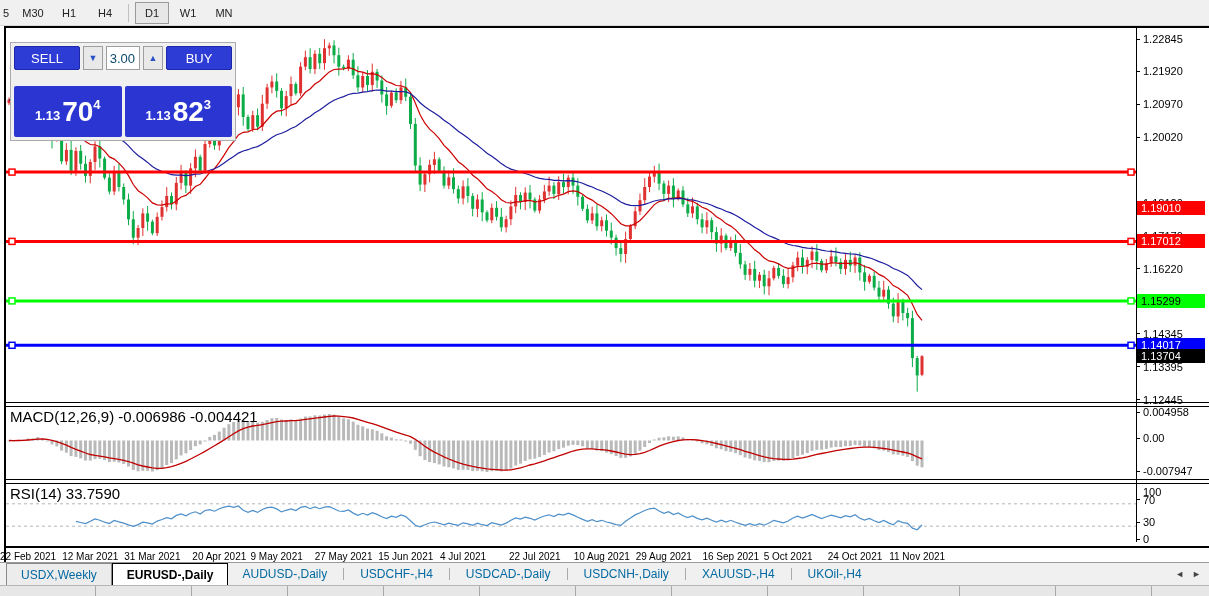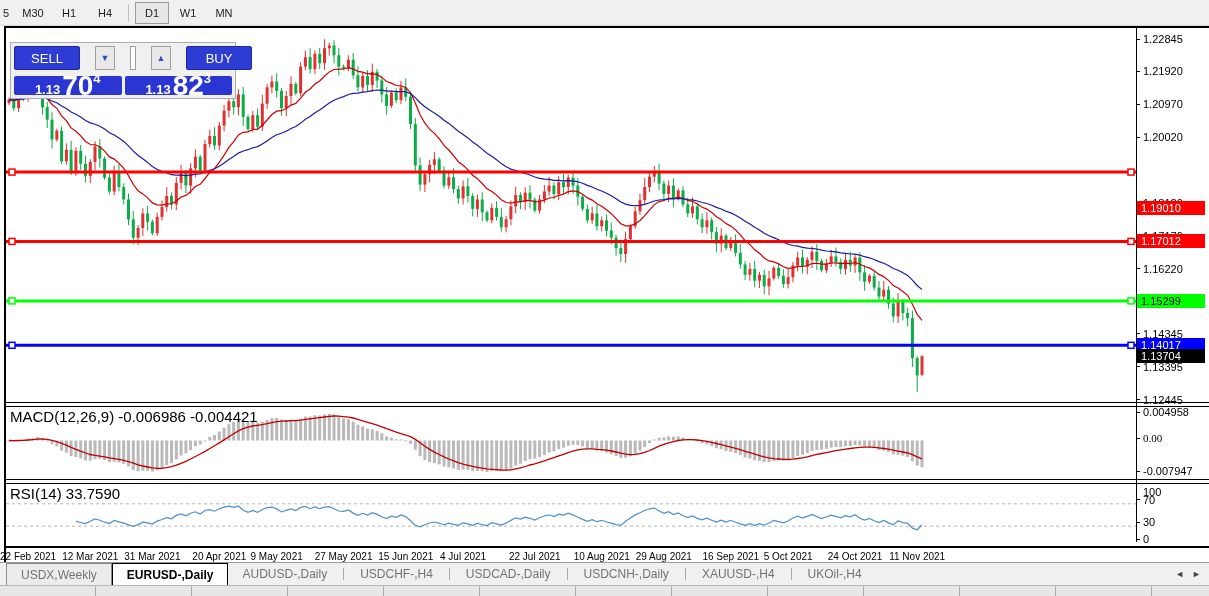--- a/index.html
+++ b/index.html
@@ -31,38 +31,38 @@
           padding-left:4px;white-space:nowrap;}
   .chart-title{position:absolute;left:8px;top:2px;font-size:12px;color:#000;white-space:nowrap;z-index:5;}
   .chart-title .tri{font-size:8px;vertical-align:1px;}
   .dlabel{position:absolute;top:3px;width:70px;margin-left:-35px;text-align:center;
           font-size:10px;color:#000;white-space:nowrap;}
   .panel-label{position:absolute;left:4px;top:1px;font-size:15px;color:#000;z-index:4;}
   svg{display:block;}
   
   .trade-panel{position:absolute;left:4px;top:14px;width:226px;background:#f0f0f0;
                border:1px solid #ababab;padding:3px;z-index:6;box-sizing:border-box;}
-  .tp-row1{display:flex;gap:15px;height:24px;}
-  .tp-row2{display:flex;gap:3px;height:19px;margin-top:6px;}
+  .tp-row1{display:flex;gap:3px;height:24px;}
+  .tp-row2{display:flex;gap:3px;height:51px;margin-top:16px;}
   .tpbtn{flex:0 0 64px;background:#2e3cd6;color:#fff;font-size:13px;display:flex;align-items:center;
          justify-content:center;border:1px solid #1c28a8;border-radius:2px;cursor:pointer;}
   .spin{flex:0 0 18px;background:#e9e9e9;border:1px solid #9e9e9e;color:#2a50c8;font-size:9px;
         display:flex;align-items:center;justify-content:center;cursor:pointer;}
   .vol-input{flex:1;min-width:0;border:1px solid #9e9e9e;font-family:"Liberation Sans",sans-serif;
              font-size:13px;text-align:right;padding:0 4px 0 0;background:#fff;color:#0c4a6e;}
   .pricebox{flex:1;background:#2a35d2;color:#fff;border-radius:2px;display:flex;align-items:center;
             justify-content:center;cursor:pointer;}
   .pb-small{font-size:13px;font-weight:bold;margin-right:2px;position:relative;top:4px;}
   .pb-big{font-size:28px;font-weight:bold;line-height:1;}
   .pb-sup{font-size:13px;font-weight:bold;position:relative;top:-7px;}
   
   .tab-gap{position:absolute;left:0;top:562px;width:1209px;height:1px;background:#9a9a9a;}
   .tabbar{position:absolute;left:0;top:563px;width:1209px;height:22px;background:#f0f0f0;
           display:flex;align-items:stretch;}
-  .tab{display:flex;align-items:center;padding:0 14px;font-size:12px;color:#737373;cursor:pointer;white-space:nowrap;}
+  .tab{display:flex;align-items:center;padding:0 14px;font-size:12px;color:#0369a1;cursor:pointer;white-space:nowrap;}
   .tab.boxed{border:1px solid #8a8a8a;border-bottom:none;margin-left:6px;background:#ececec;}
   .tab.active{background:#fff;color:#000;font-weight:bold;border:1px solid #000;border-bottom:none;}
   .tabsep{width:1px;height:12px;background:#aaa;align-self:center;margin:0 2px;}
   .tabnav{margin-left:auto;display:flex;align-items:center;gap:8px;padding-right:8px;color:#444;font-size:9px;}
   .tabnav span{cursor:pointer;}
   
   .hscroll{position:absolute;left:0;top:585px;width:1209px;height:11px;background:#e7e7e7;
            border-top:1px solid #b5b5b5;
            background-image:repeating-linear-gradient(90deg,#e7e7e7 0px,#e7e7e7 95px,#a8a8a8 95px,#a8a8a8 96px);}
 </style>
@@ -773,21 +773,21 @@
           <div class="ptick-dash" style="top: 371.383px;"></div>
           <div class="ptick" style="top: 365.883px;">1.12445</div>
           <div class="plabel" style="top: 137.097px; background: rgb(255, 0, 0); color: rgb(255, 255, 255); margin-top: 36px;">1.19010</div>
           <div class="plabel" style="top: 206.422px; background: rgb(255, 0, 0); color: rgb(255, 255, 255);">1.17012</div>
           <div class="plabel" style="top: 265.858px; background: rgb(0, 255, 0); color: rgb(0, 0, 0);">1.15299</div>
           <div class="plabel" style="top: 310.34px; background: rgb(0, 0, 255); color: rgb(255, 255, 255);">1.14017</div>
           <div class="plabel" style="top: 321.2px; background: rgb(0, 0, 0); color: rgb(255, 255, 255);">1.13704</div>
           <div class="ptick-dash" style="top: 384px;"></div>
           <div class="ptick" style="top: 378px;">0.004958</div>
           <div class="ptick-dash" style="top: 410.486px;"></div>
-          <div class="ptick" style="top: 404.486px; font-family: Liberation Serif, serif;">0.00</div>
+          <div class="ptick" style="top: 404.486px;">0.00</div>
           <div class="ptick-dash" style="top: 443px;"></div>
           <div class="ptick" style="top: 437px;">-0.007947</div>
           <div class="ptick-dash" style="top: 454.5px;"></div>
           <div class="ptick" style="top: 458px;">100</div>
           <div class="ptick-dash" style="top: 471.3px;"></div>
           <div class="ptick" style="top: 465.8px;">70</div>
           <div class="ptick-dash" style="top: 493.7px;"></div>
           <div class="ptick" style="top: 488.2px;">30</div>
           <div class="ptick-dash" style="top: 510.5px;"></div>
           <div class="ptick" style="top: 505px;">0</div>

